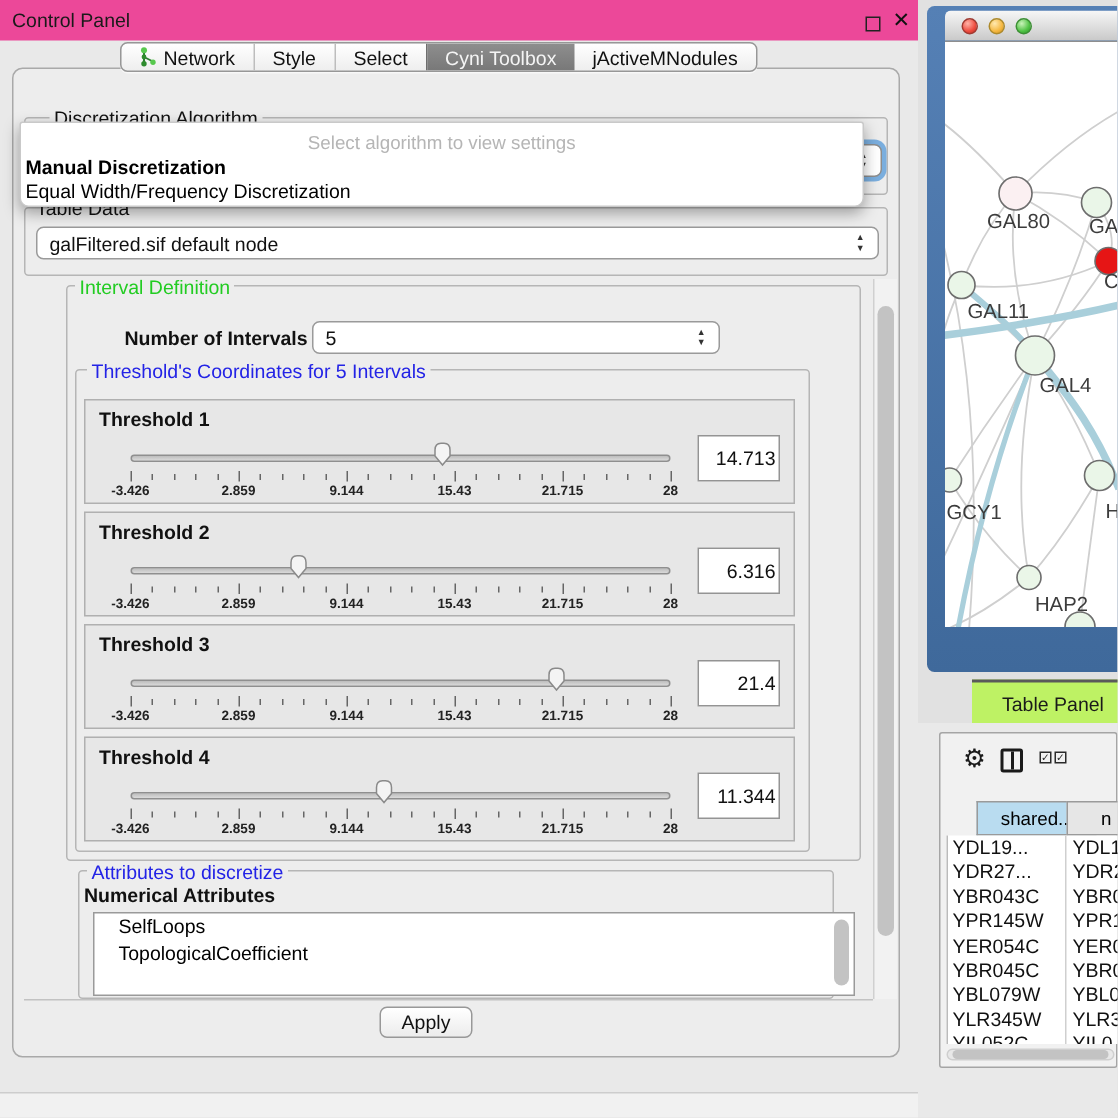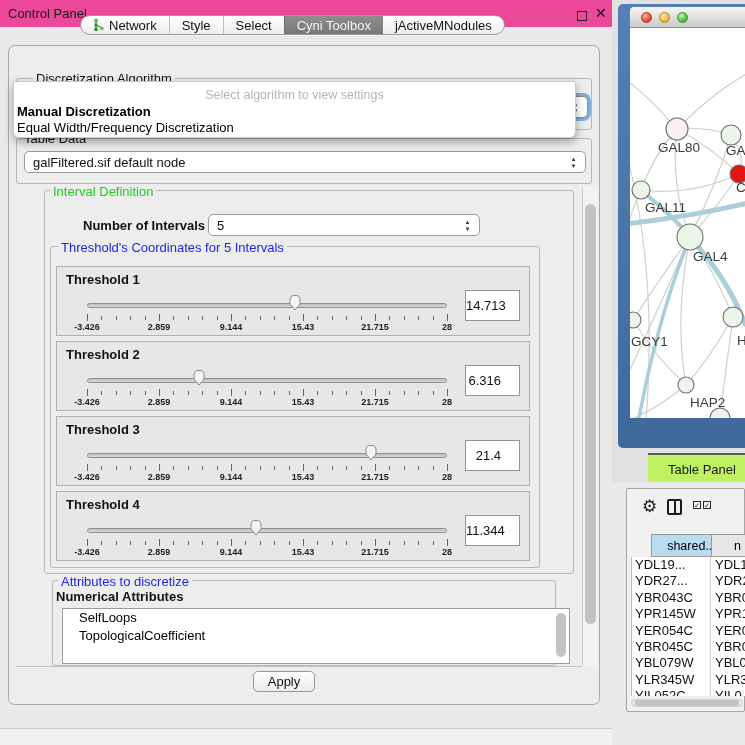--- a/index.html
+++ b/index.html
@@ -19,21 +19,21 @@
     border:1px solid #a9a9a9; border-radius:7px; }
 
   
   .seg-bar { display:flex; height:20px; border:1px solid #979797; border-radius:5px;
     background:linear-gradient(#ffffff,#eeeeee); overflow:hidden; box-shadow:0 1px 0 rgba(255,255,255,.6); }
   .seg { display:flex; align-items:center; justify-content:center; gap:4px; padding:0 12px;
     font-size:13px; color:#111; border-left:1px solid #bdbdbd; white-space:nowrap; }
   .seg:first-child { border-left:none; }
   .seg.sel { background:linear-gradient(#8e8e8e,#787878); color:#f4f4f4; border-left:1px solid #6e6e6e; }
   .seg.sel + .seg { border-left:none; }
-  #top-tabs { left:80px; top:15px;border-radius:10px; }
+  #top-tabs { left:80px; top:28px; }
   #bottom-tabs { left:140px; top:704px; }
 
   
   .group { border:1px solid #b6b6b6; border-radius:3px; background:transparent; }
   .group-label { position:absolute; font-size:13px; background:#ededed; padding:0 3px; white-space:nowrap; }
   .glabel-green { color:#22cc22; }
   .glabel-blue  { color:#2323e6; }
 
   
   .combo { background:#ffffff; border:1px solid #9a9a9a; border-radius:5px; height:22px;
@@ -58,21 +58,21 @@
   .tlabel { left:9px; top:5px; font-size:13px; font-weight:bold; color:#111; }
   .track { left:30px; top:36px; width:360px; height:5px; border:1px solid #8f8f8f; border-radius:3px;
     background:linear-gradient(#bdbdbd,#dadada); }
   .thumb { top:27px; width:14px; height:17px; }
   .ruler { left:30px; top:47px; width:360px; height:7px; }
   .tick { position:absolute; top:2px; width:1px; height:4px; background:#666; }
   .tick.major { top:0; height:7px; }
   .rlabels { left:30px; top:55px; width:360px; height:10px;text-align:center; }
   .rlabel { position:absolute; transform:translateX(-50%); font-size:9px; font-weight:bold; color:#222; white-space:nowrap; }
   .tvalue { left:408px; top:23px; width:55px; height:31px; background:#fff; border:1px solid #949494;
-    font-size:13px; text-align:right; line-height:29px; padding-right:18px; }
+    font-size:13px; text-align:right; line-height:29px; padding-right:2px; }
 
   
   #attr-list { left:62px; top:608px; width:508px; height:56px; background:#fff; border:1px solid #9a9a9a; overflow:hidden; }
   .attr-item { height:18px; font-size:13px; padding-left:16px; line-height:18px; color:#000; white-space:nowrap; }
 
   .vscroll-track { background:#f2f2f2; border-left:1px solid #d0d0d0; }
   .scroll-thumb { background:#c3c3c3; border-radius:6px; }
 
   #apply-btn { left:253px; top:671px; width:62px; height:21px; background:linear-gradient(#ffffff,#ececec);
     border:1px solid #989898; border-radius:5px; font-size:13px; text-align:center; line-height:19px; }

